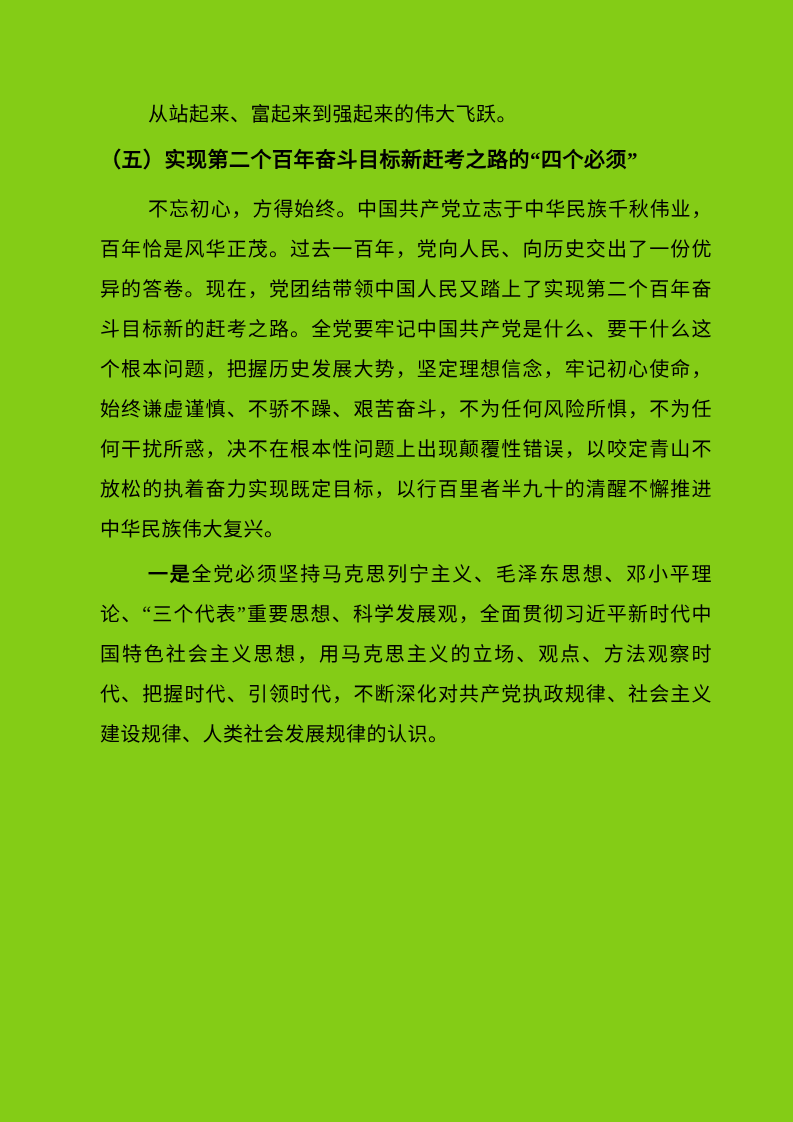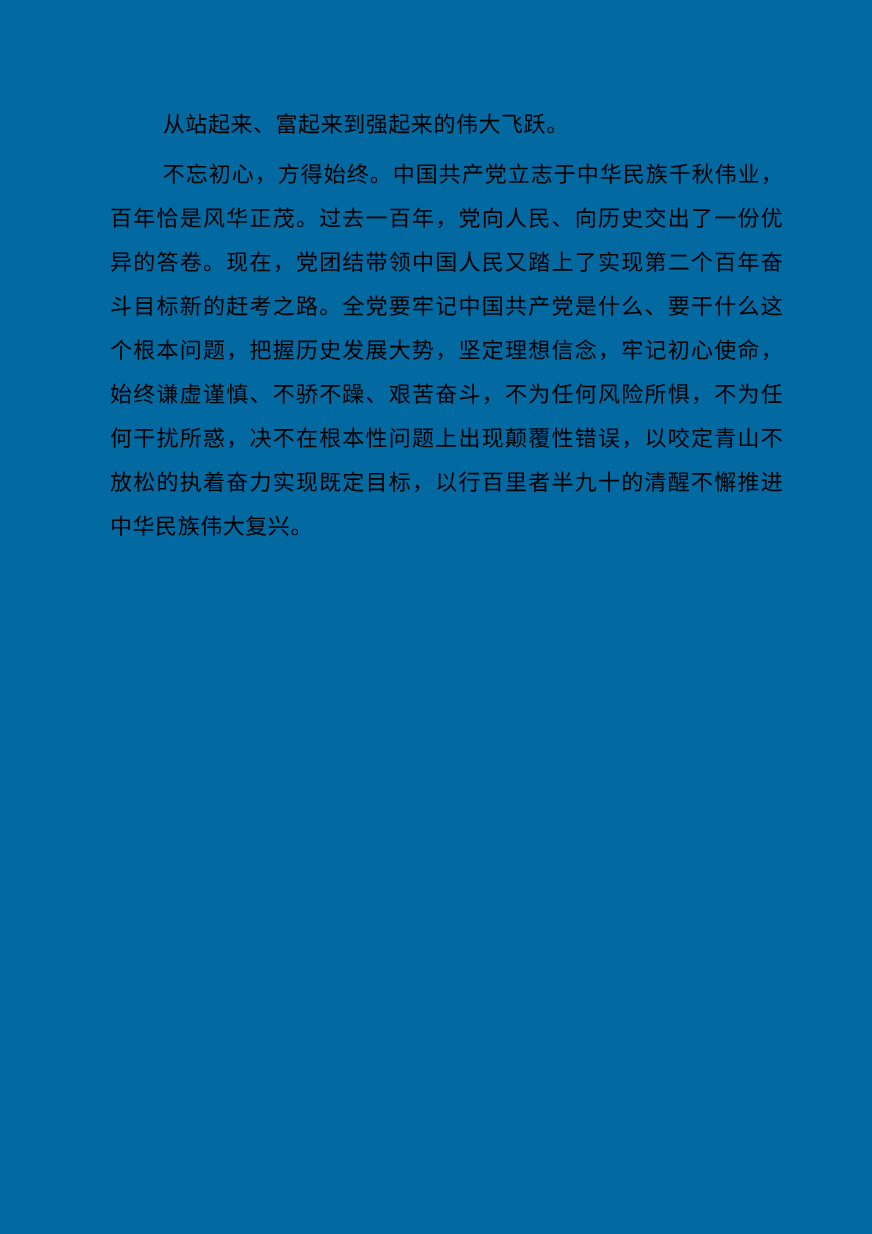--- a/index.html
+++ b/index.html
@@ -5,21 +5,21 @@
   html, body {
     margin: 0;
     padding: 0;
     background: #ffffff;
   }
   .page {
     position: relative;
     width: 793px;
     height: 1122px;
     box-sizing: border-box;
-    background: #0369a1;
+    background: #84cc16;
     color: #000000;
     padding: 94px 81px 0 100px;
     overflow: hidden;
     font-family: "Liberation Serif", "DejaVu Serif", serif;
   }
   .para {
     margin: 0 0 5px 0;
     font-size: 20px;
     line-height: 40px;
     letter-spacing: 0.5px;
@@ -41,18 +41,20 @@
     color: #000000;
   }
 </style>
 </head>
 <body>
 
 <div class="page">
 
   <p class="para">从站起来、富起来到强起来的伟大飞跃。</p>
 
+  <h2 class="heading">（五）实现第二个百年奋斗目标新赶考之路的“四个必须”</h2>
 
   <p class="para">不忘初心，方得始终。中国共产党立志于中华民族千秋伟业，百年恰是风华正茂。过去一百年，党向人民、向历史交出了一份优异的答卷。现在，党团结带领中国人民又踏上了实现第二个百年奋斗目标新的赶考之路。全党要牢记中国共产党是什么、要干什么这个根本问题，把握历史发展大势，坚定理想信念，牢记初心使命，始终谦虚谨慎、不骄不躁、艰苦奋斗，不为任何风险所惧，不为任何干扰所惑，决不在根本性问题上出现颠覆性错误，以咬定青山不放松的执着奋力实现既定目标，以行百里者半九十的清醒不懈推进中华民族伟大复兴。</p>
 
+  <p class="para"><span class="lead">一是</span><span>全党必须坚持马克思列宁主义、毛泽东思想、邓小平理论、“三个代表”重要思想、科学发展观，全面贯彻习近平新时代中国特色社会主义思想，用马克思主义的立场、观点、方法观察时代、把握时代、引领时代，不断深化对共产党执政规律、社会主义建设规律、人类社会发展规律的认识。</span></p>
 
 
 </div>
 
 </body></html>

